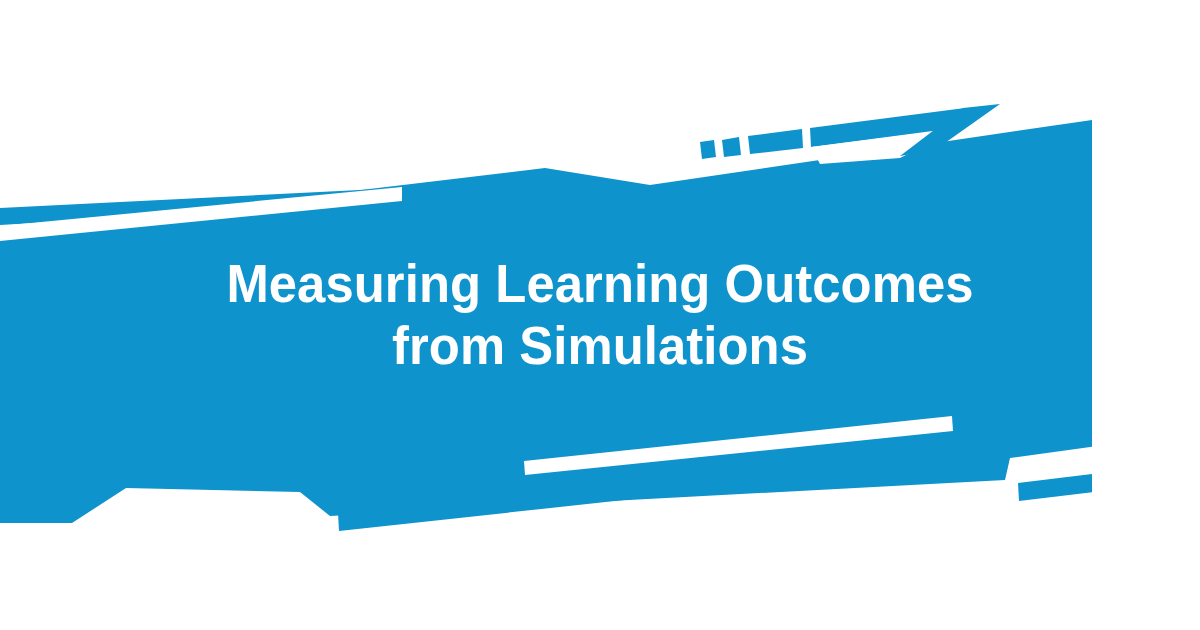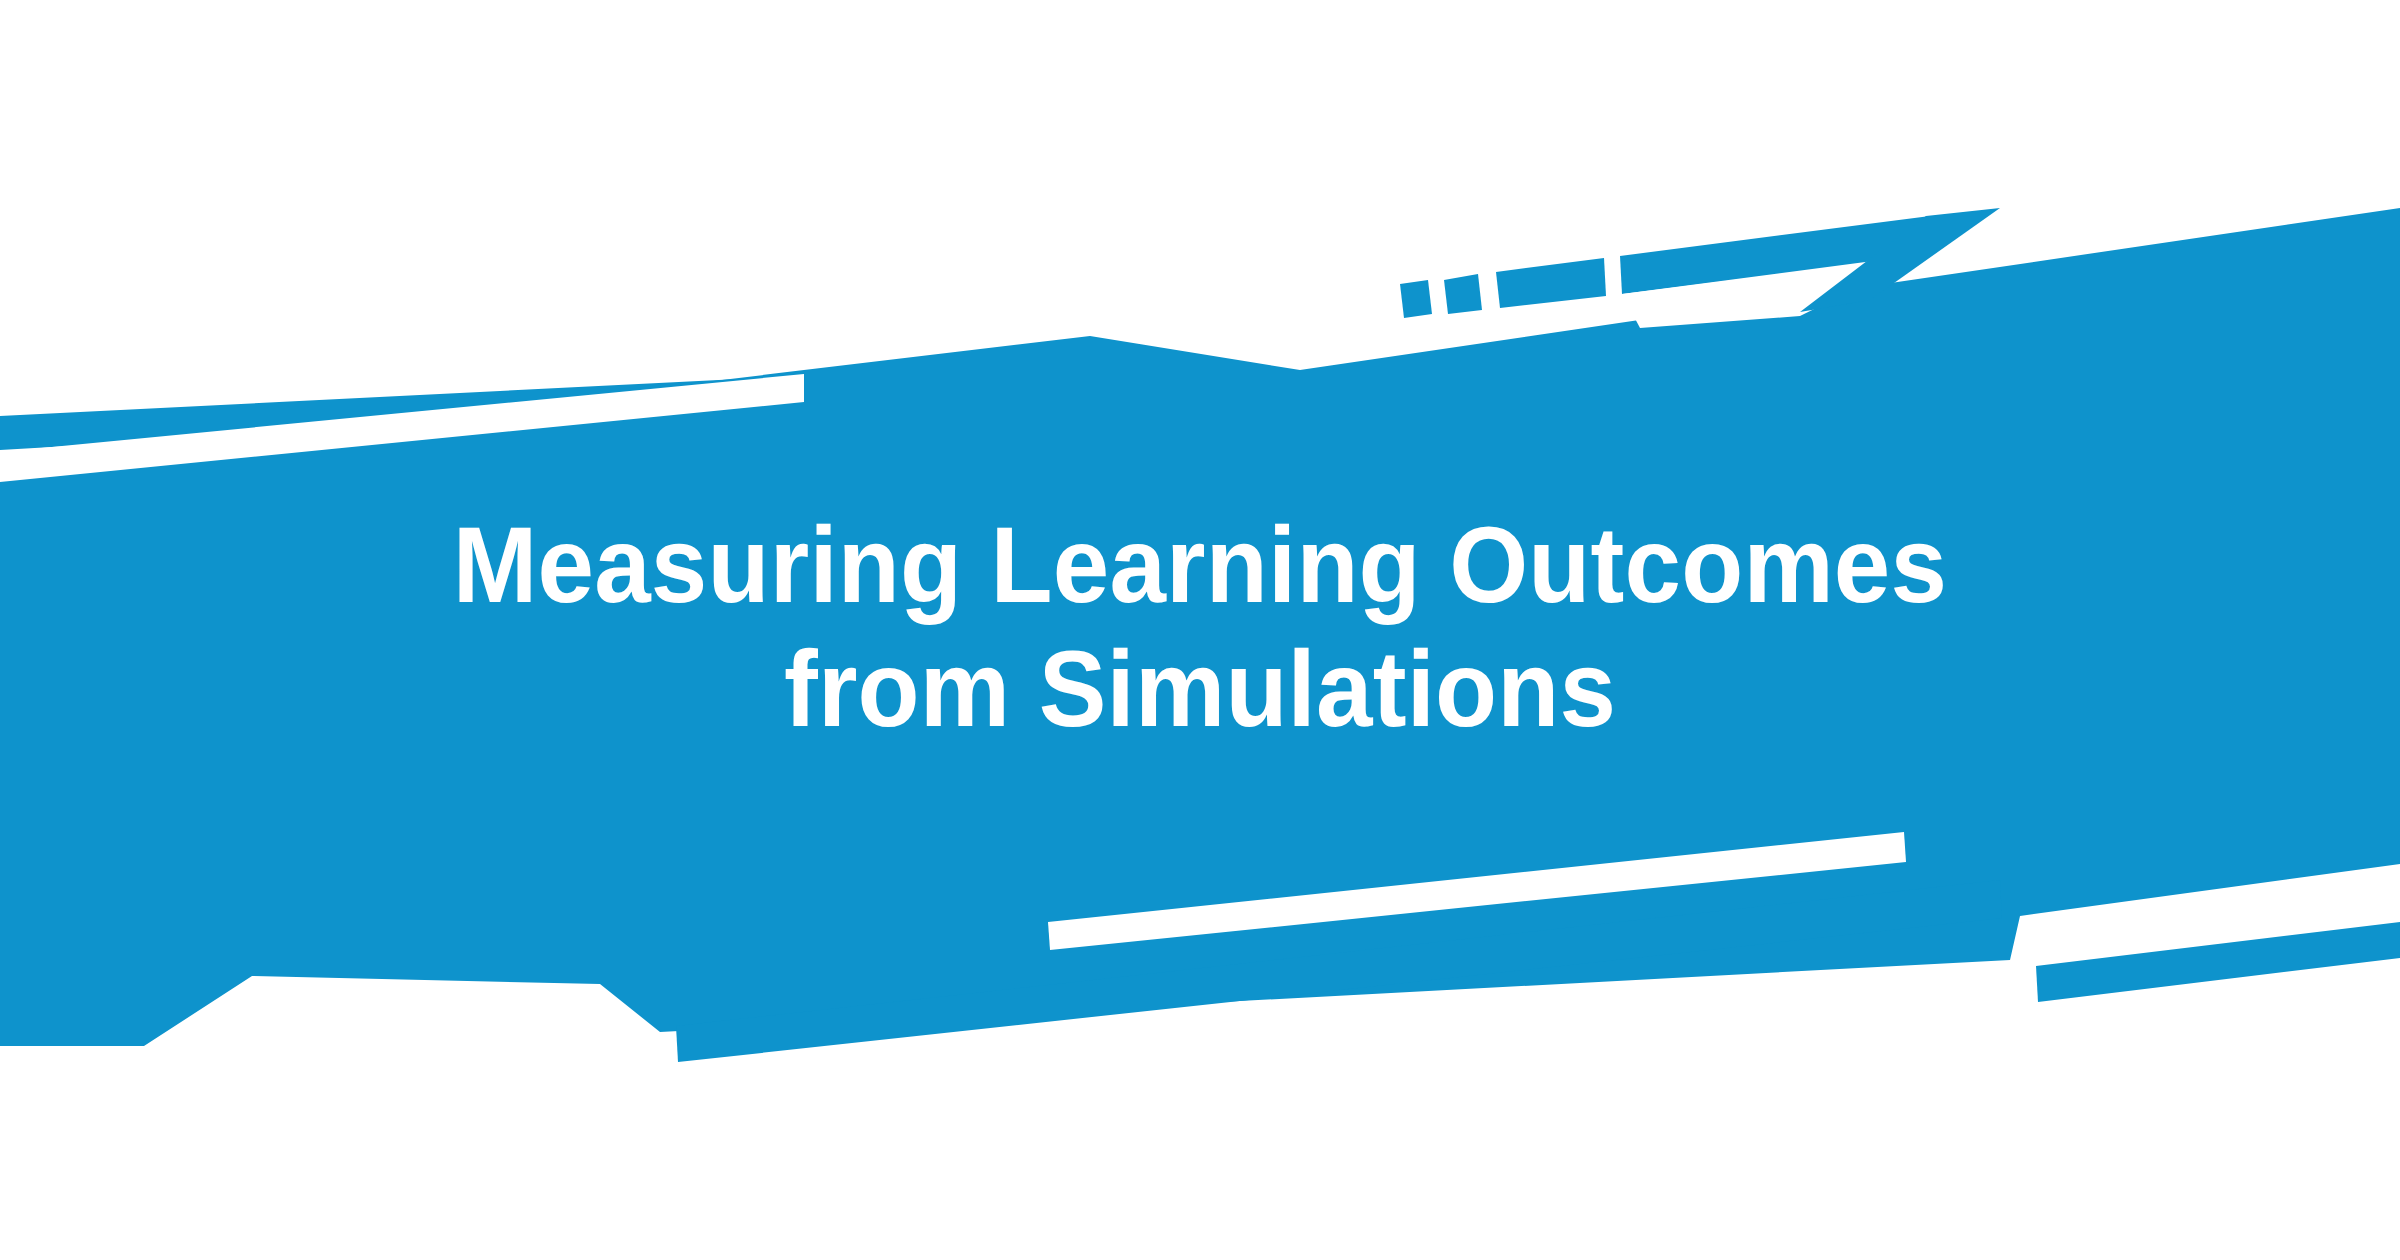--- a/index.html
+++ b/index.html
@@ -6,21 +6,21 @@
   html, body {
     margin: 0;
     padding: 0;
     background: #ffffff;
   }
   body {
     font-family: "Liberation Sans", "DejaVu Sans", sans-serif;
   }
   #banner {
     position: relative;
-    width: 1200px;
+    width: 1092px;
     height: 630px;
     overflow: hidden;
     background: #ffffff;
   }
   #banner-svg {
     position: absolute;
     inset: 0;
     width: 1200px;
     height: 630px;
     display: block;

